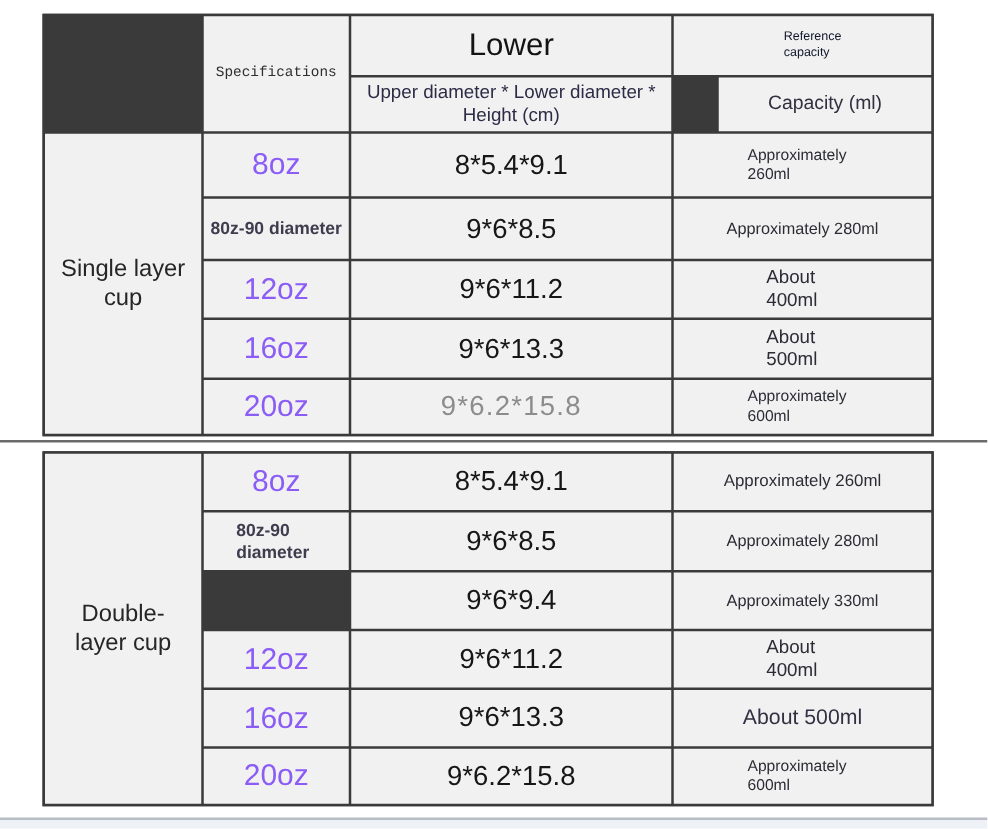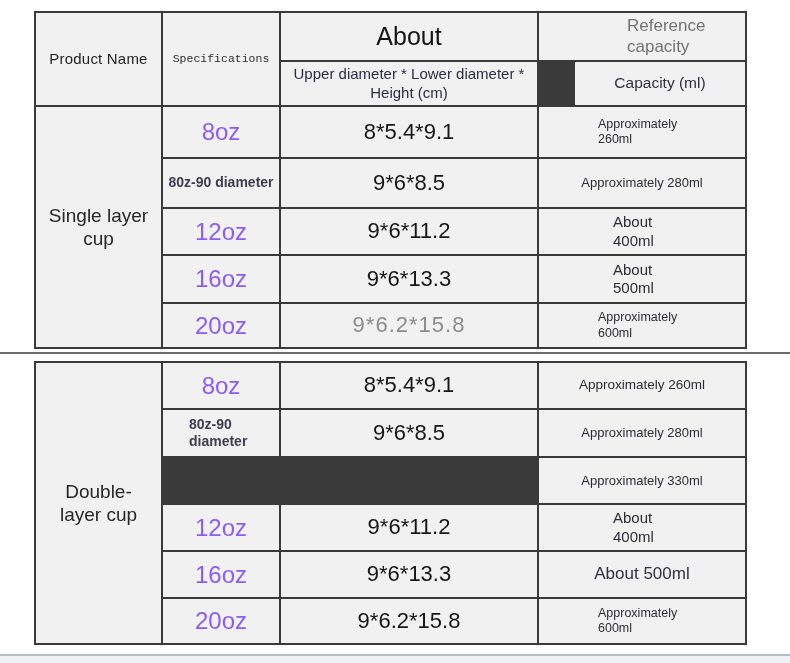--- a/index.html
+++ b/index.html
@@ -17,21 +17,21 @@
   #tbl2{left:34px;top:361px;grid-template-rows:45px 46px 45px 45px 45px 44px;}
   .cell{
     background:#f1f1f1;display:flex;align-items:center;justify-content:center;
     text-align:center;line-height:1.22;
   }
   
   .h-product{font-size:15px;letter-spacing:.2px;}
   .h-spec{font-size:11.5px;color:#2e2e2e;font-family:Liberation Mono, monospace;}
   .h-size{font-size:25px;color:#141414;}
   .h-size-sub{font-size:15px;color:#2d2b45;padding:0 6px;align-items:center;}
-  .h-refcap{font-size:17px;color:#737373;padding-left:40px;}
+  .h-refcap{font-size:10px;color:#0f172a;padding-left:40px;}
   .h-refcap .blk{width:70px;text-align:left;}
   .h-capml{font-size:15.5px;color:#32303f;margin-left:36px;}
   
   .prod{font-size:19px;color:#262626;}
   .prod .blk{max-width:100px;}
   .prod2 .blk{width:100px;text-align:center;}
   
   .spec{font-size:24px;color:#8b5cf6;}
   .spec-sm{font-size:14px;color:#3f3c4e;}
   .spec-sm .blk{text-align:left;font-weight:bold;}
@@ -50,28 +50,25 @@
   .divider{position:absolute;left:0;width:790px;}
   #mid-divider{top:352px;height:2px;background:#6b6b6b;}
   #bottom-divider{top:654px;height:2px;background:#b8bcc4;}
   #bottom-band{top:656px;height:7px;background:#eef1f6;}
 </style>
 </head>
 <body>
 
 <div class="tbl" id="tbl1">
 
-  <div class="cell h-product" style="grid-area:1/1/3/2">
-      <span class="blk">Product Name</span>
-    </div>
   <div class="cell h-spec" style="grid-area:1/2/3/3">
       <span class="blk">Specifications</span>
     </div>
   <div class="cell h-size" style="grid-area:1/3/2/4">
-      <span class="blk">About</span>
+      <span class="blk">Lower</span>
     </div>
   <div class="cell h-refcap" style="grid-area:1/4/2/5">
       <span class="blk">Reference capacity</span>
     </div>
   <div class="cell h-size-sub" style="grid-area:2/3/3/4">
       <span>Upper diameter * Lower diameter * Height (cm)</span>
     </div>
   <div class="cell h-capml" style="grid-area:2/4/3/5">
       <span class="blk">Capacity (ml)</span>
     </div>
@@ -152,20 +149,23 @@
   <div class="cell spec spec-sm spec-sm2" style="grid-area:2/2/3/3">
       <span class="blk">80z-90 diameter</span>
     </div>
   <div class="cell size" style="grid-area:2/3/3/4">
       <span>9*6*8.5</span>
     </div>
   <div class="cell cap cap-one" style="grid-area:2/4/3/5">
       <span>Approximately 280ml</span>
     </div>
 
+  <div class="cell size" style="grid-area:3/3/4/4">
+      <span>9*6*9.4</span>
+    </div>
   <div class="cell cap cap-one" style="grid-area:3/4/4/5">
       <span>Approximately 330ml</span>
     </div>
 
   <div class="cell spec" style="grid-area:4/2/5/3">
       <span>12oz</span>
     </div>
   <div class="cell size" style="grid-area:4/3/5/4">
       <span>9*6*11.2</span>
     </div>

